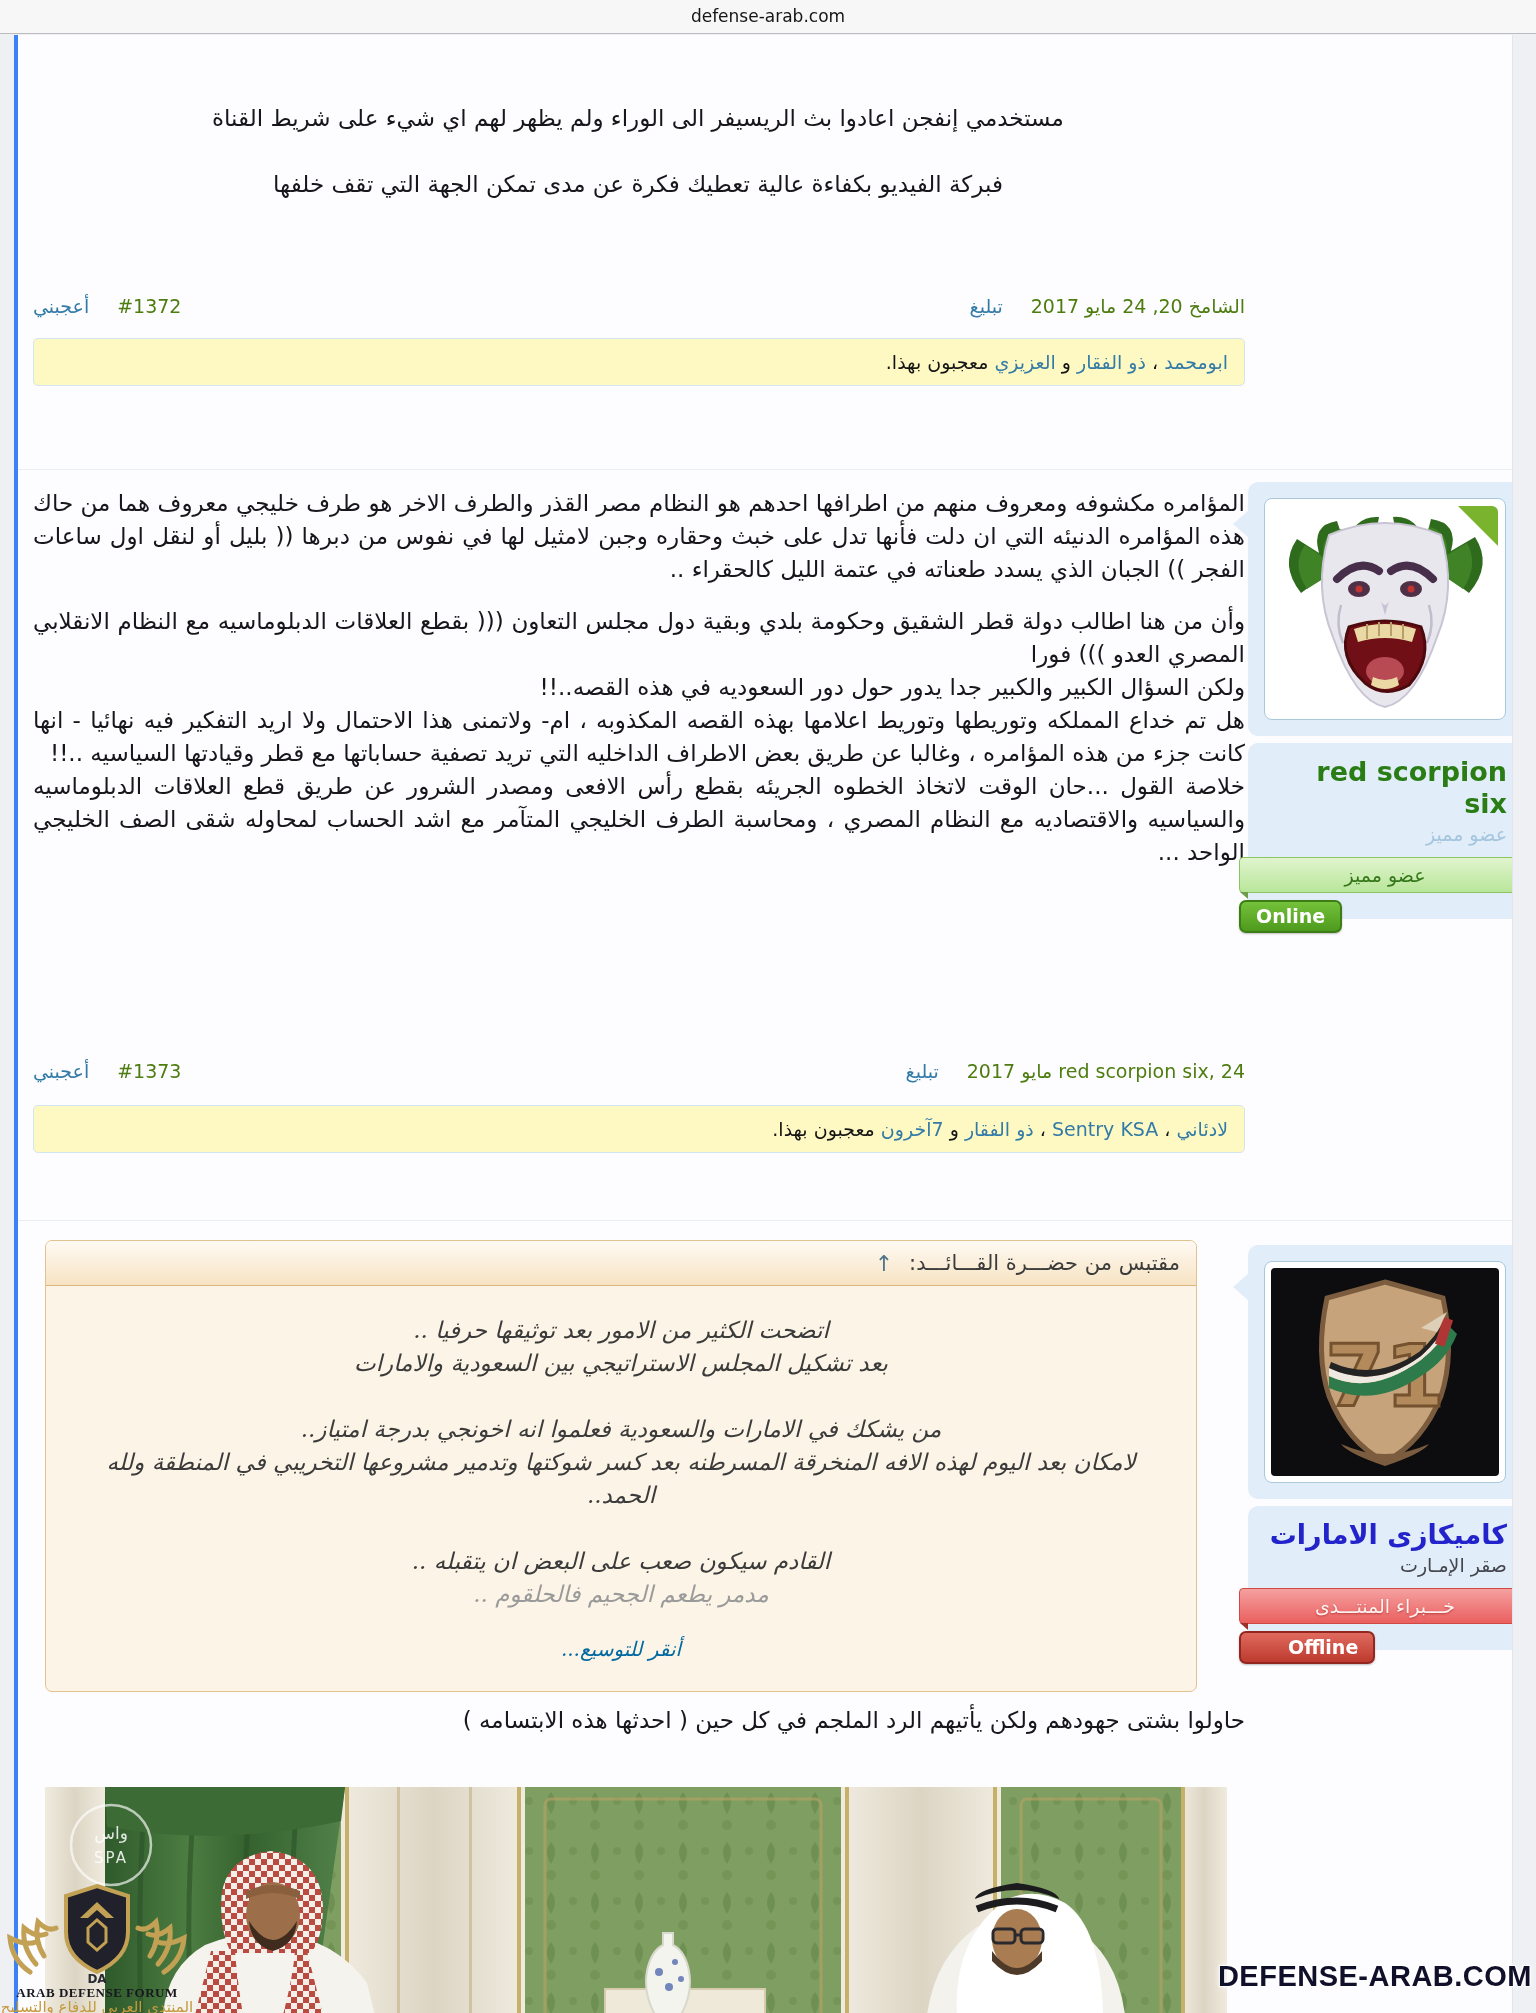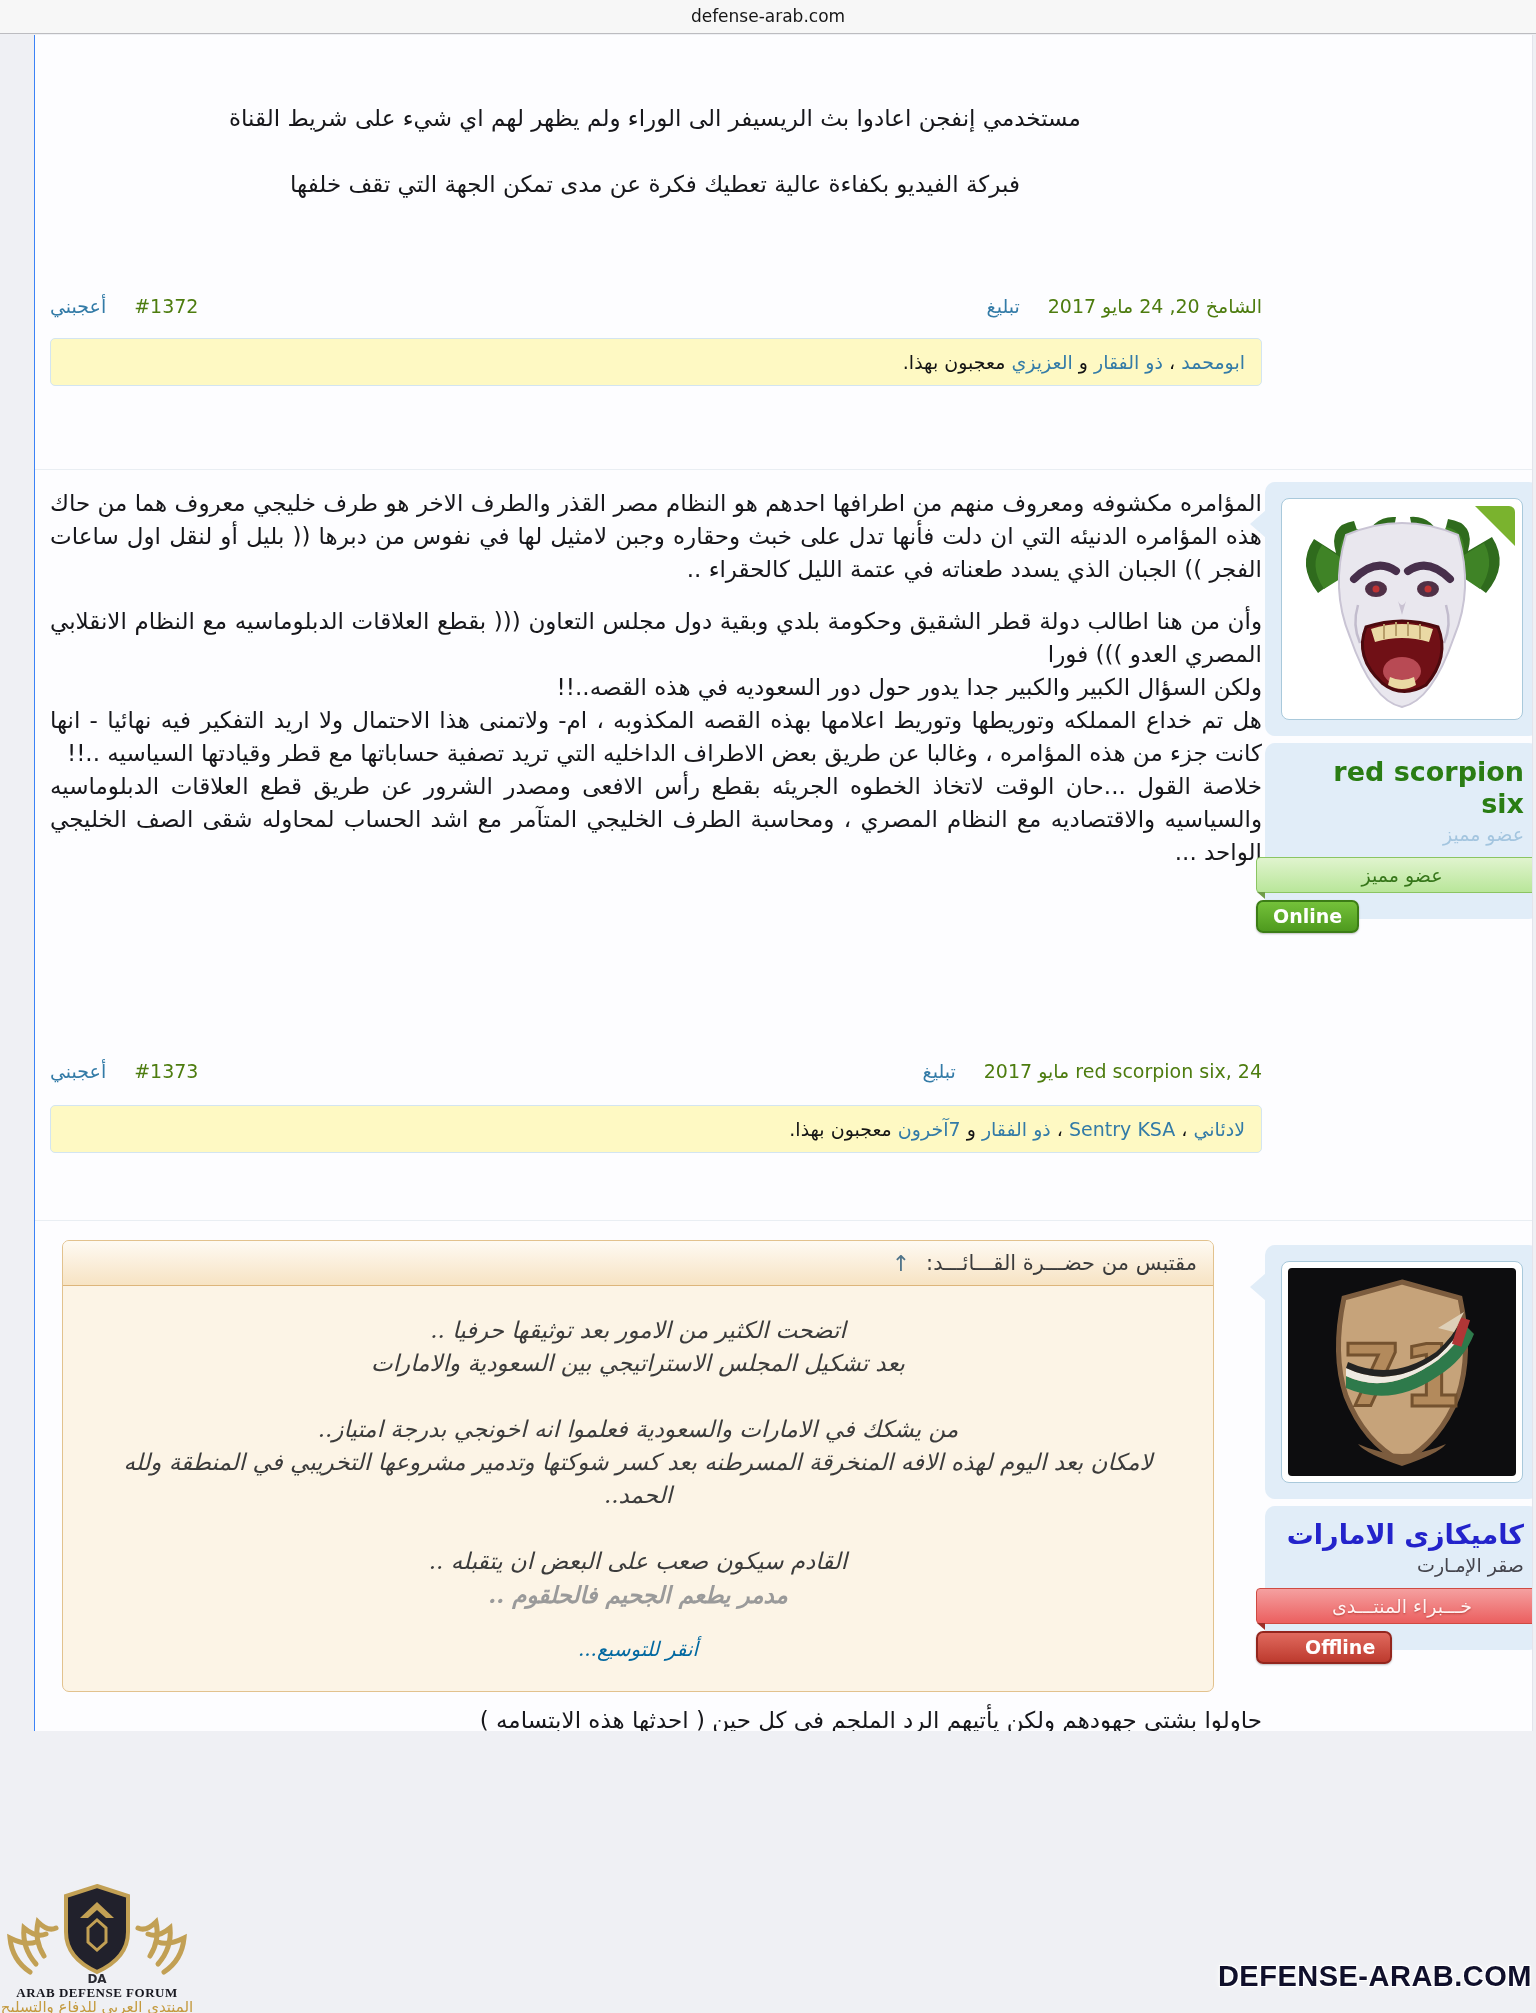--- a/index.html
+++ b/index.html
@@ -12,22 +12,22 @@
 
   
   .topbar {
     position:absolute; top:0; left:0; width:1536px; height:34px;
     background:#f7f7f7; border-bottom:1px solid #bcbcc0;
     text-align:center; line-height:33px; font-size:17px; color:#161616; z-index:5;
   }
 
   
   .sheet {
-    position:absolute; top:35px; left:34px; width:1499px; height:1696px;
-    background:#fdfdff; border-left:1px solid #3b82f6; border-right:1px solid #e4e4ec;
+    position:absolute; top:35px; left:14px; width:1499px; height:1978px;
+    background:#fdfdff; border-left:4px solid #3b82f6; border-right:1px solid #e4e4ec;
     overflow:hidden;
   }
   .divider { position:absolute; left:0; width:100%; height:0; border-top:1px solid #e9eef3; }
   #divider-1373 { top:434px; }
   #divider-quote { top:1185px; }
 
   .lnk { color:#337ba7; cursor:pointer; }
   .meta { color:#4d7c0f;text-align:center; }
 
   
@@ -102,21 +102,21 @@
   }
   .qheader {
     display:flex; align-items:center; gap:16px; height:45px; padding:0 16px;
     background:linear-gradient(#fefaf3,#f7e3c3); border-bottom:1px solid #ddb57a;
     border-radius:6px 6px 0 0; font-size:21px; color:#3c3c3c;
   }
   .qarrow { color:#51758a; font-size:22px; cursor:pointer; }
   .qbody { padding:28px 24px 30px; text-align:center; }
   .qline { font-family:"DejaVu Serif","Liberation Serif",serif; font-style:italic; font-size:23px; line-height:33px; color:#3b3b3b; }
   .qline.gap { margin-top:33px; }
-  .qline-muted { color:#9a9a9a;font-weight:bold; }
+  .qline-muted { color:#9a9a9a; }
   .qexpand { margin-top:26px; font-size:20px; color:#0369a1; font-style:italic; font-family:"DejaVu Serif","Liberation Serif",serif; cursor:pointer; }
 
   .outro-line { position:absolute; top:1672px; left:15px; width:1212px; direction:rtl; text-align:right; font-size:23px; color:#17171b; }
 
   
   .photo { position:absolute; top:1752px; left:27px; width:1182px; height:228px; overflow:hidden; background:#7f9f62; cursor:pointer; }
   .photo svg { display:block; }
 
   
   .logo { position:absolute; left:2px; top:1876px; width:190px; height:137px; z-index:10; }

